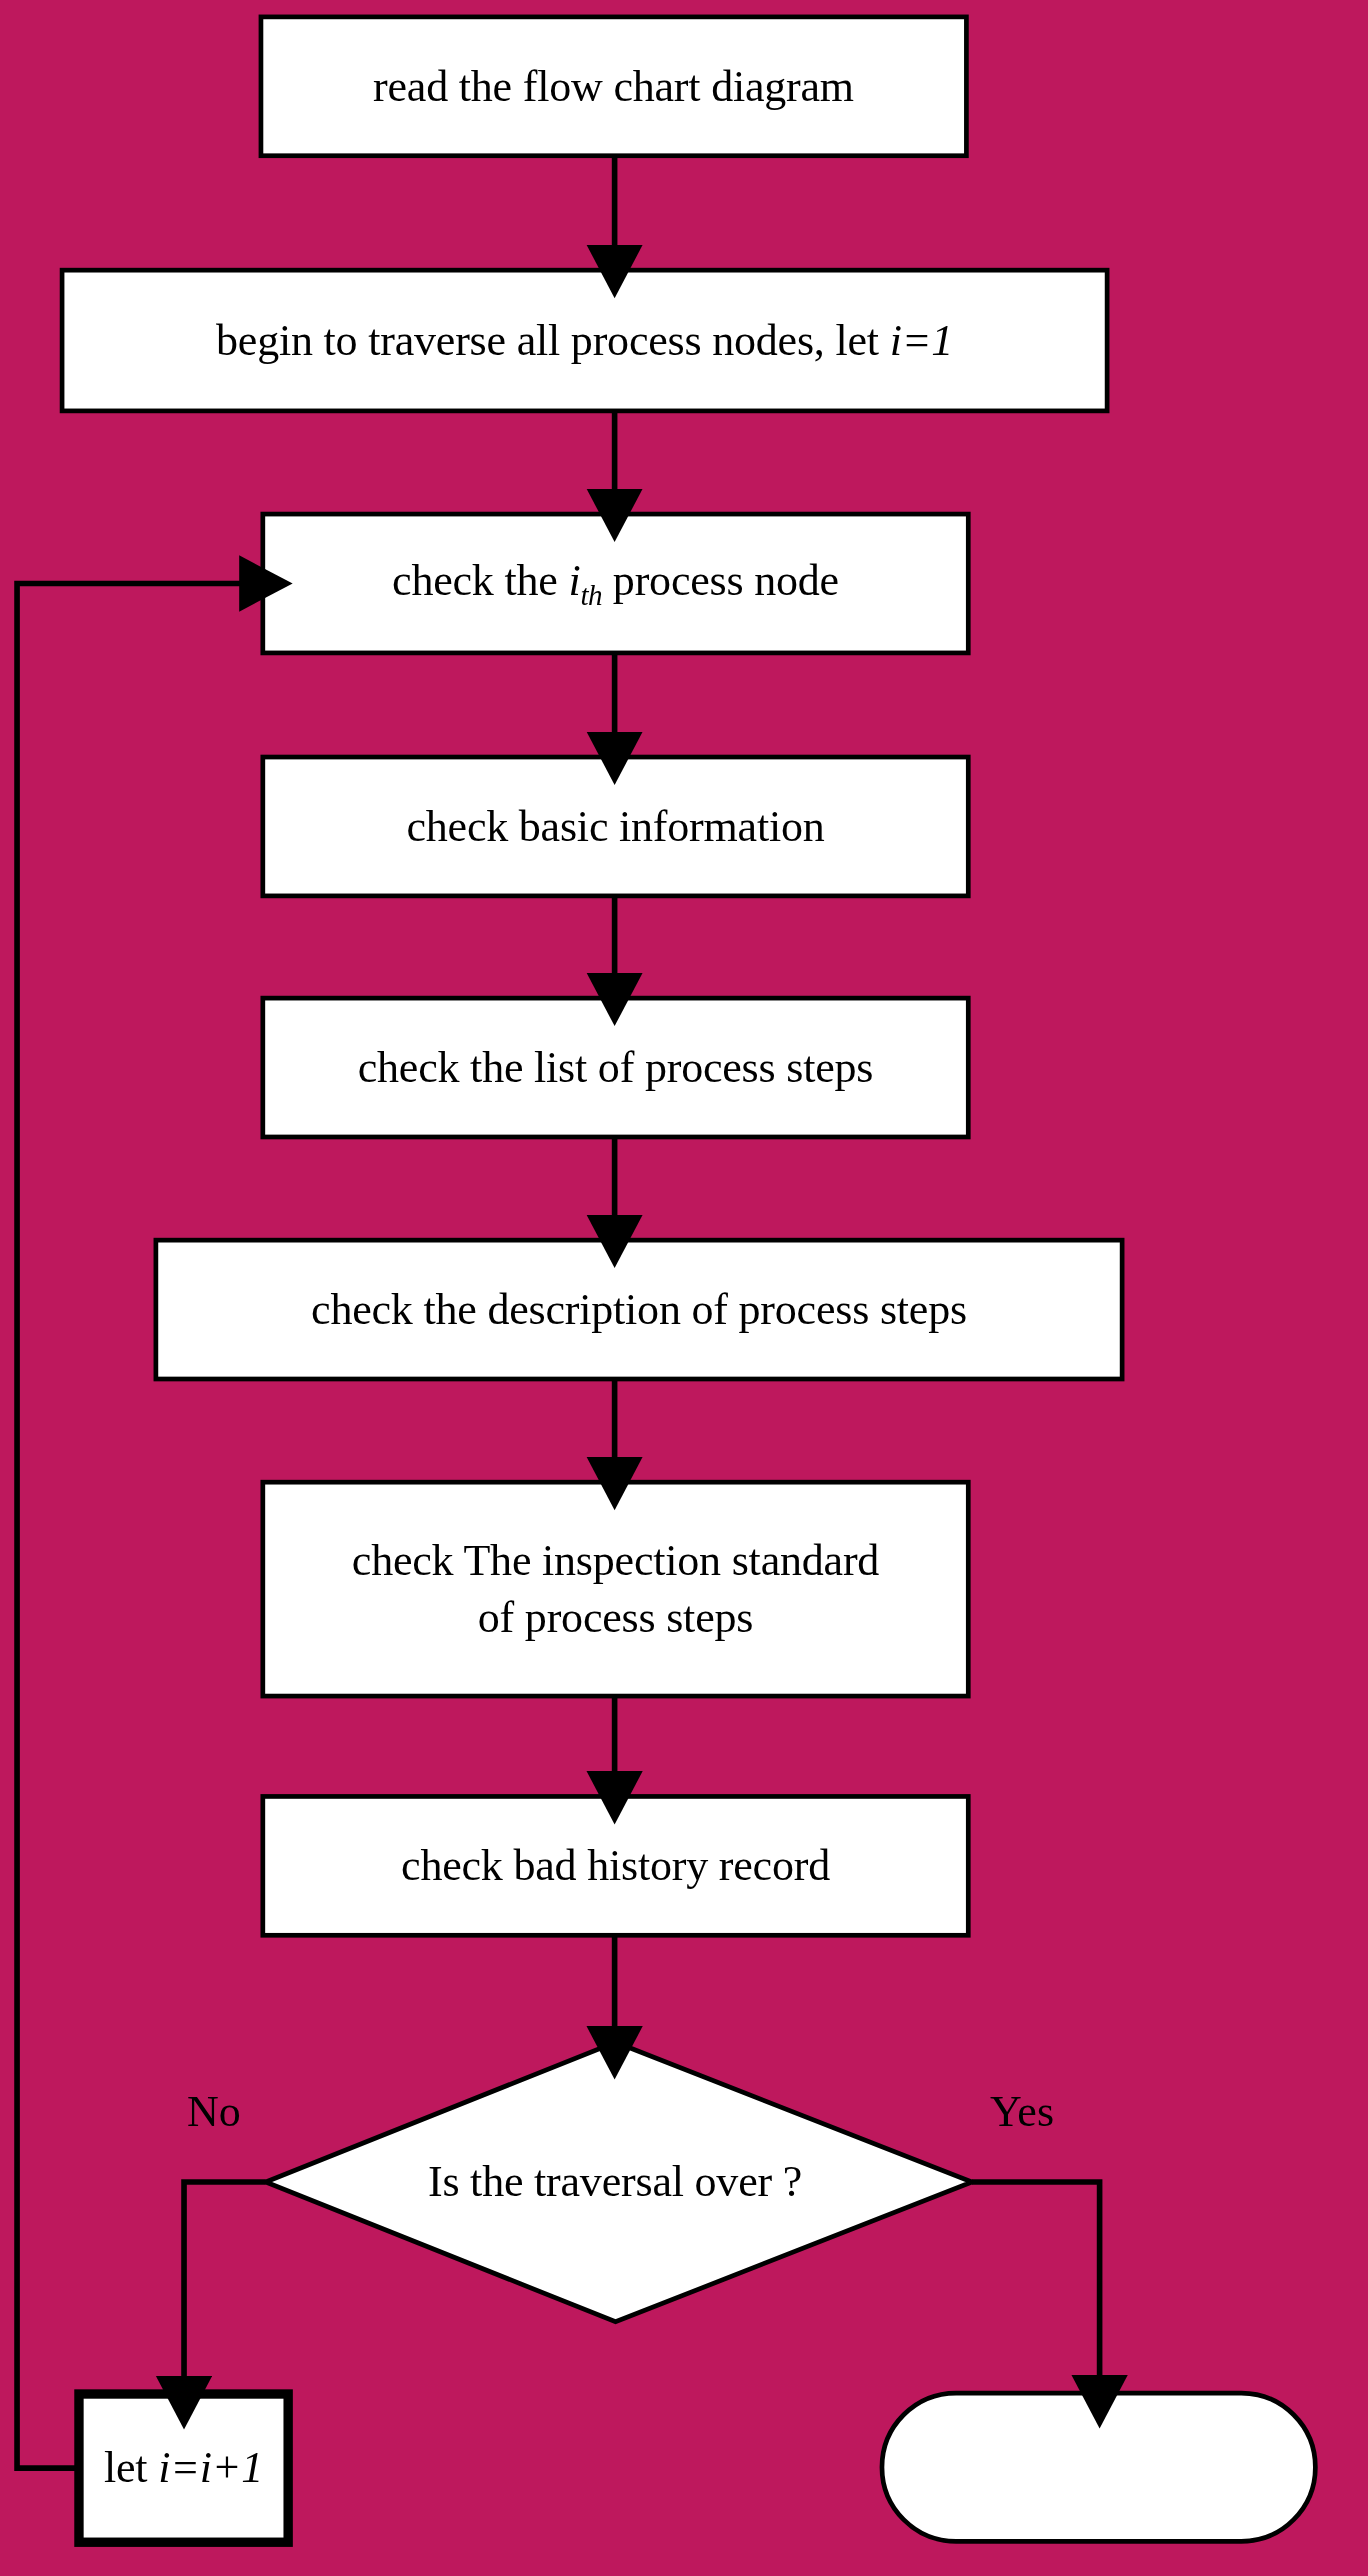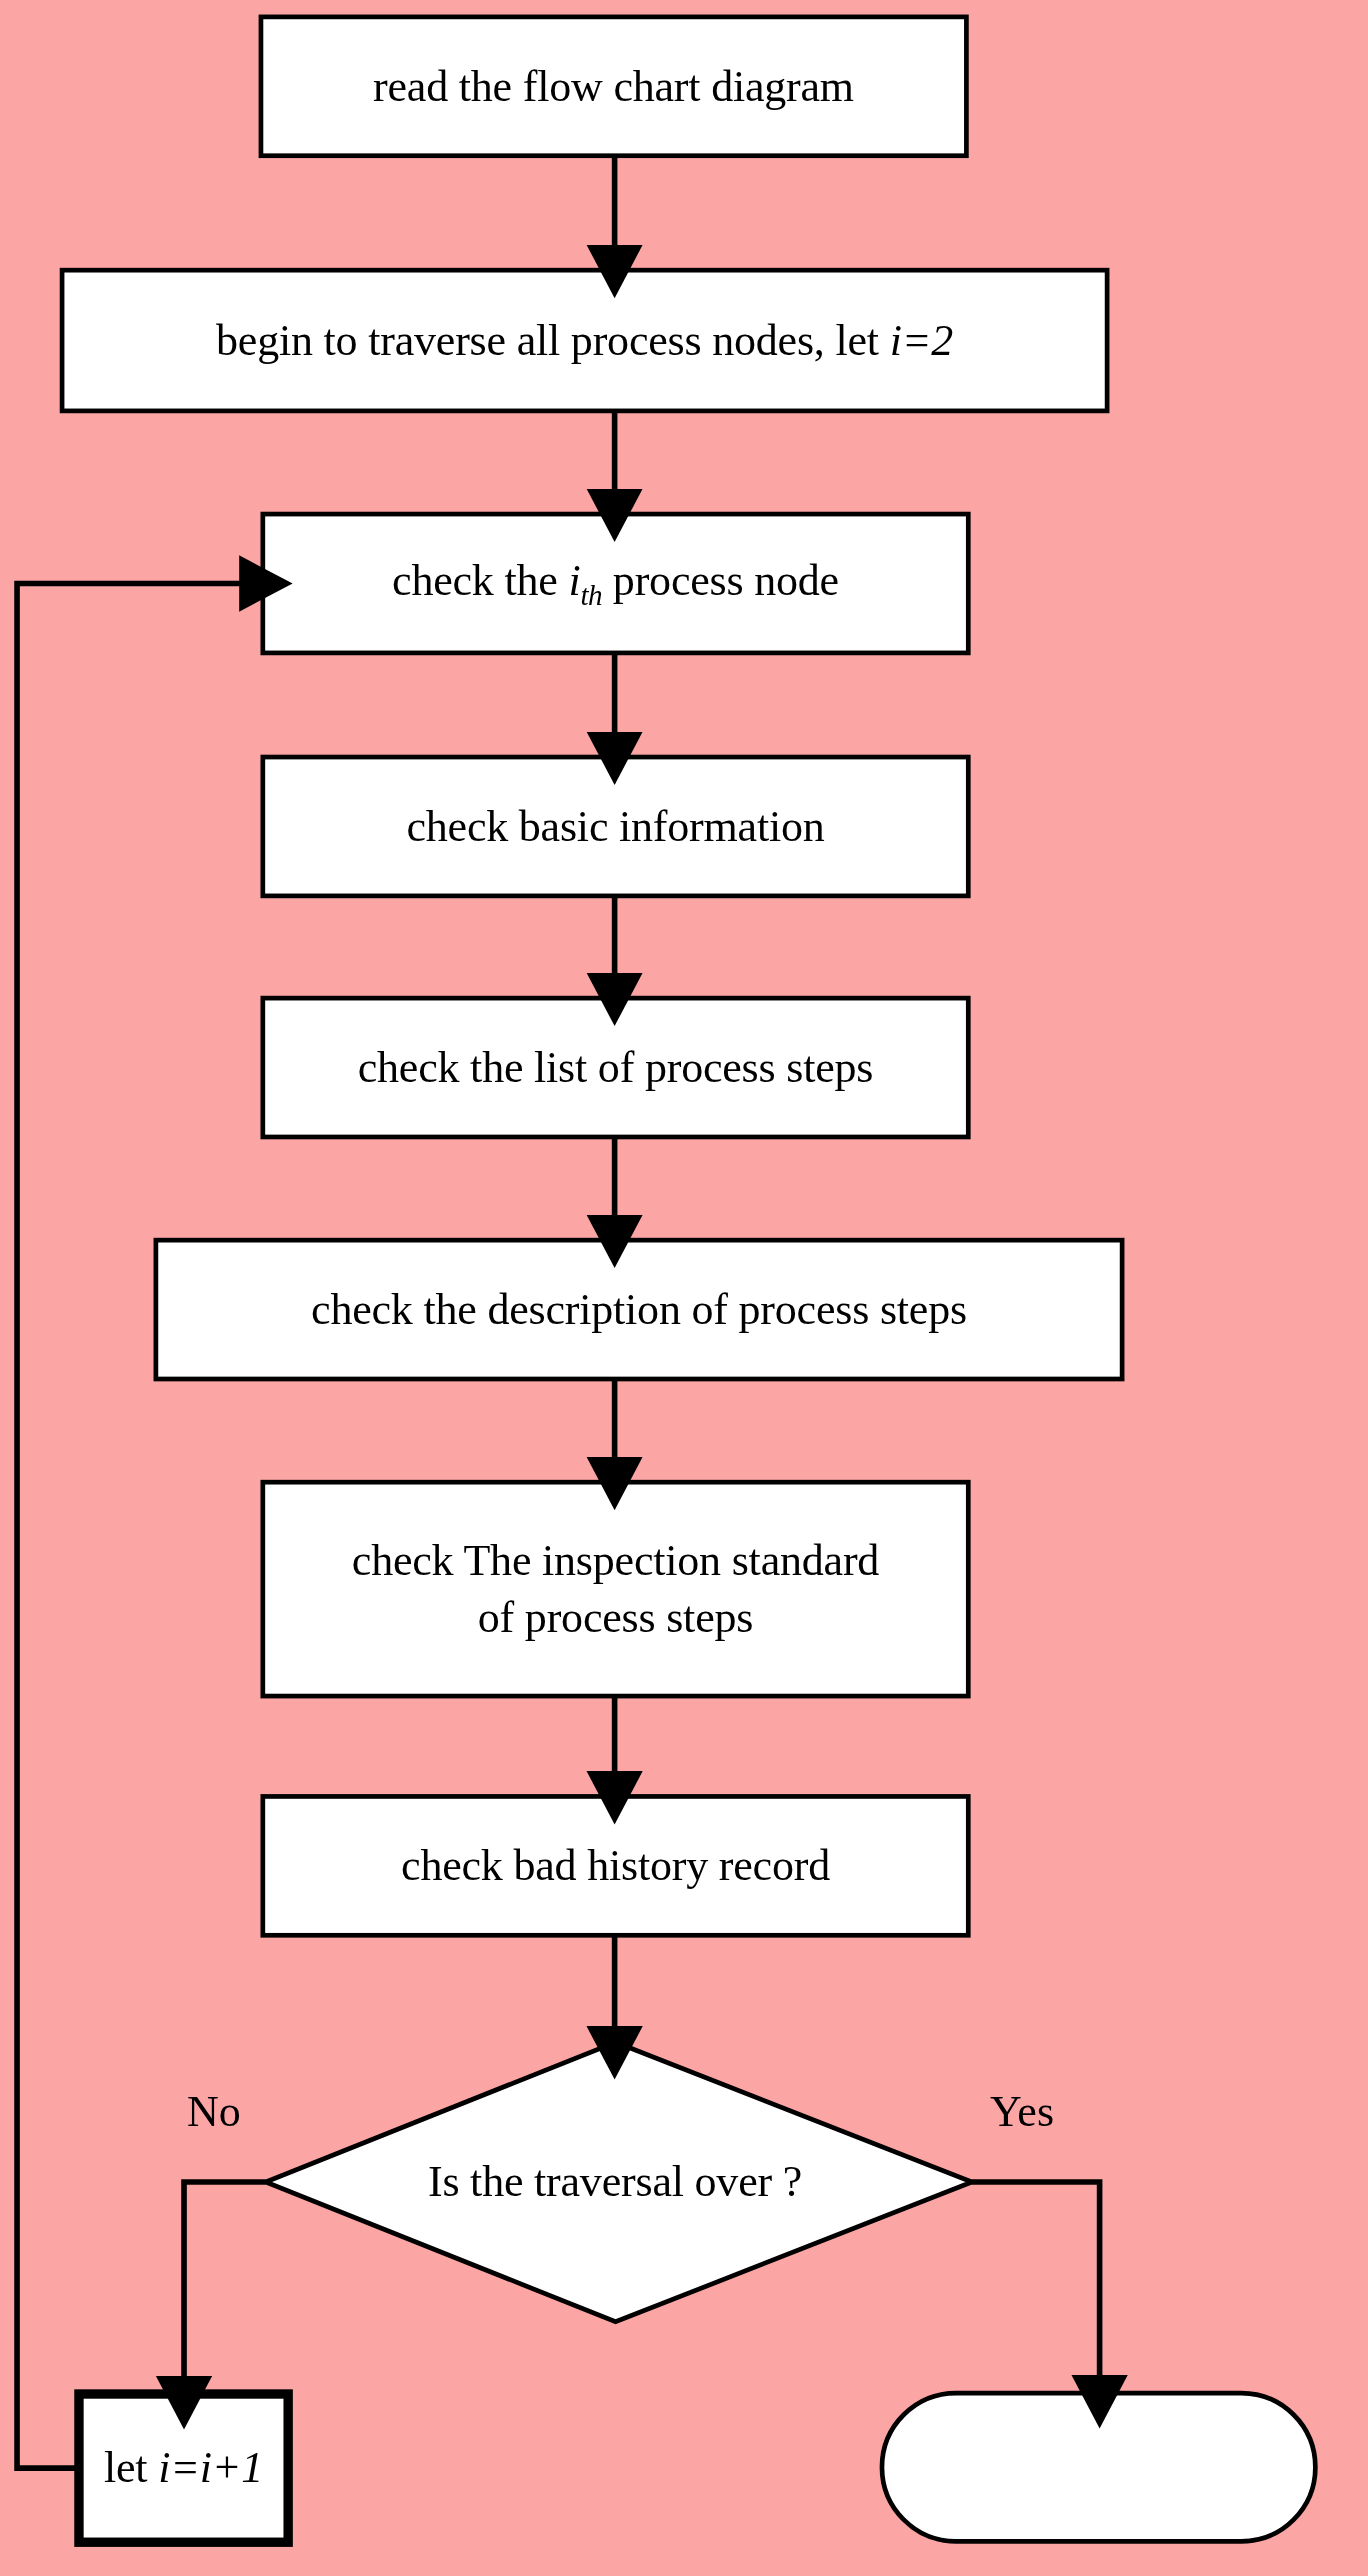--- a/index.html
+++ b/index.html
@@ -9,21 +9,21 @@
     background: #ffffff;
   }
   body {
     font-family: "Liberation Serif", "DejaVu Serif", serif;
     color: #000000;
   }
   #diagram-root {
     position: relative;
     width: 1369px;
     height: 2576px;
-    background: #fca5a5;
+    background: #be185d;
     overflow: hidden;
   }
   #flow-svg {
     position: absolute;
     left: 0;
     top: 0;
     width: 1369px;
     height: 2576px;
   }
   .node-label {
@@ -113,21 +113,21 @@
     <path d="M283,2326 L196,2326 L196,2540" fill="none" stroke="#000000" stroke-width="6" marker-end="url(#arrowhead)"></path>
 
     <path d="M1036,2326 L1172,2326 L1172,2539" fill="none" stroke="#000000" stroke-width="6" marker-end="url(#arrowhead)"></path>
 
     <path d="M84,2631 L18,2631 L18,622 L262,622" fill="none" stroke="#000000" stroke-width="6" marker-end="url(#arrowhead)"></path>
   </svg>
 
   <div class="node-label" style="left:261px; top:17px; width:705px; height:139px;">read the flow chart diagram</div>
 
   <div class="node-label" style="left:62px; top:270px; width:1045px; height:141px;">
-    <span><span>begin to traverse all process nodes, let </span><span class="ital">i=2</span></span>
+    <span><span>begin to traverse all process nodes, let </span><span class="ital">i=1</span></span>
   </div>
 
   <div class="node-label" style="left:263px; top:514px; width:705px; height:139px;text-align:right;">
     <span><span>check the </span><span class="ital">i</span><span class="sub-th">th</span><span> process node</span></span>
   </div>
 
   <div class="node-label" style="left:263px; top:757px; width:705px; height:139px;">check basic information</div>
 
   <div class="node-label" style="left:263px; top:998px; width:705px; height:139px;">check the list of process steps</div>
 

